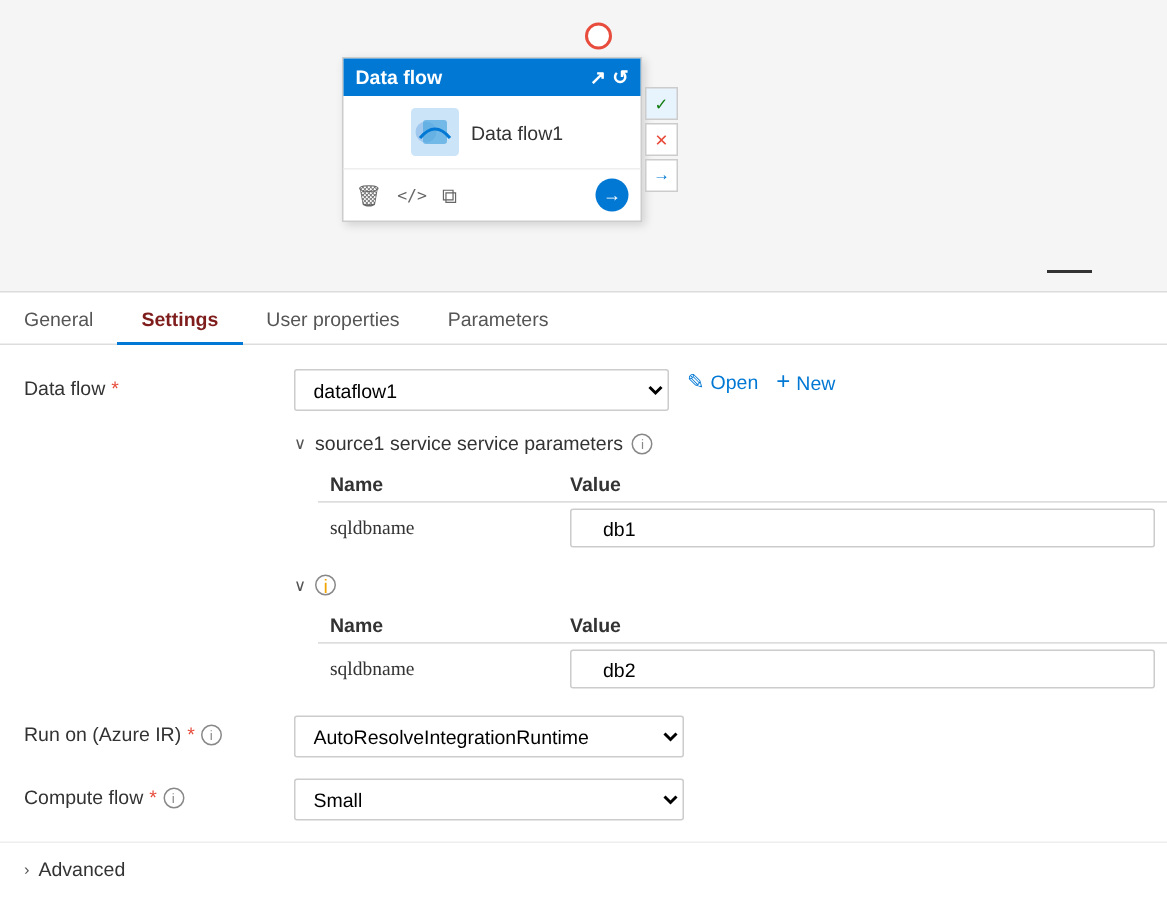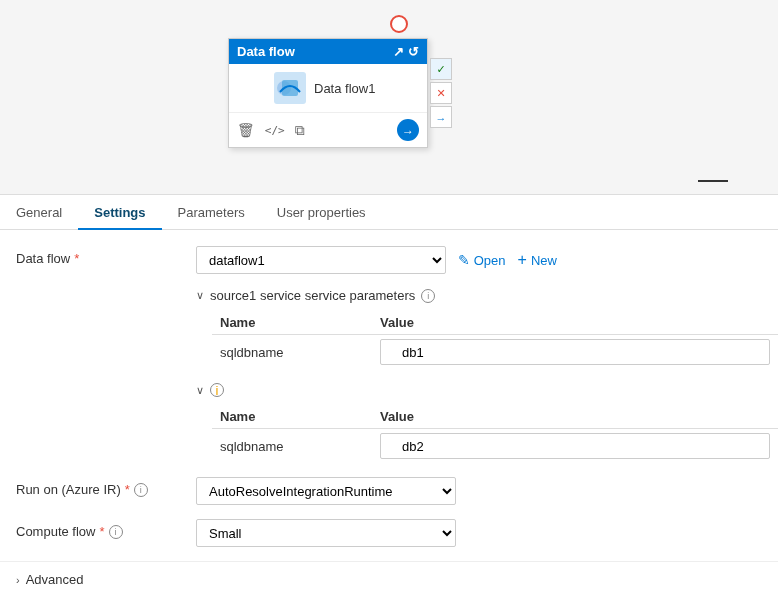--- a/index.html
+++ b/index.html
@@ -123,21 +123,21 @@
     }
     .tab {
       padding: 10px 16px 8px;
       font-size: 13px;
       color: #555;
       cursor: pointer;
       border-bottom: 2px solid transparent;
       margin-bottom: -1px;
     }
     .tab.active {
-      color: #0c4a6e;
+      color: #7f1d1d;
       border-bottom: 2px solid #0078d4;
       font-weight: 600;
     }
     .tab:first-child { padding-left: 0; }
 
     
     .form-section {
       padding: 16px 16px 0;
     }
     .form-row {
@@ -165,21 +165,21 @@
       align-items: center;
       justify-content: center;
       font-size: 9px;
       color: #888;
       cursor: pointer;
     }
 
     .form-control-area {
       flex: 1;
       display: flex;
-      align-items: center;
+      align-items: flex-start;
       gap: 12px;
     }
 
     select, input[type="text"] {
       border: 1px solid #ccc;
       border-radius: 2px;
       padding: 4px 8px;
       font-size: 13px;
       height: 28px;
       background: #fff;
@@ -226,21 +226,21 @@
       padding: 4px 8px;
       font-size: 13px;
       font-weight: 600;
       color: #333;
       border-bottom: 1px solid #ddd;
     }
     .params-table td {
       padding: 4px 8px;
       font-size: 13px;
     }
-    .params-table td:first-child { width: 160px; }
+    .params-table td:first-child { width: 160px; font-family: Liberation Serif, serif; }
     .params-table input {
       width: 100%;
       border: 1px solid #ccc;
       padding: 3px 21px;
       font-size: 13px;
       height: 26px;
     }
 
     
     .select-wide {
@@ -312,22 +312,22 @@
     </div>
   </div>
 
   <div class="dash-line"></div>
 
 </div>
 
 <div class="tabs">
   <div class="tab">General</div>
   <div class="tab active">Settings</div>
+  <div class="tab">User properties</div>
   <div class="tab">Parameters</div>
-  <div class="tab">User properties</div>
 </div>
 
 <div class="form-section">
 
   <div class="form-row">
     <div class="form-label">
       <span>Data flow</span>
       <span class="required">*</span>
     </div>
     <div class="form-control-area">

